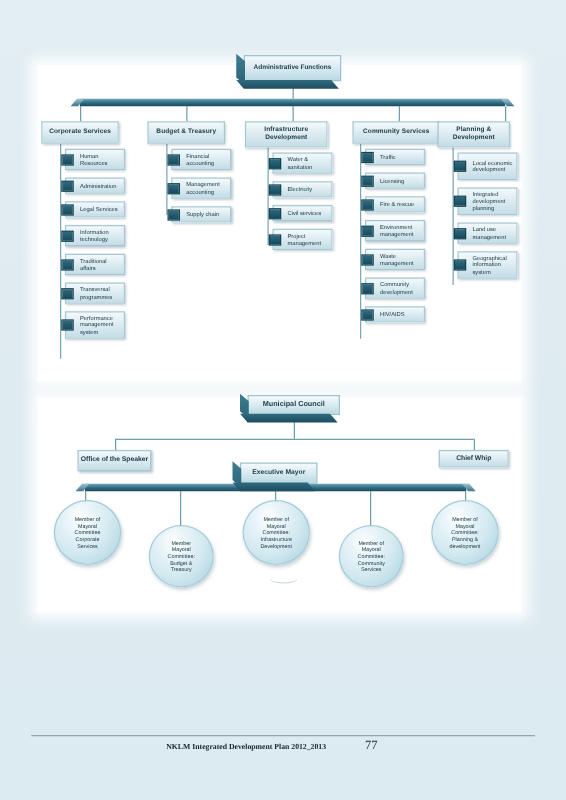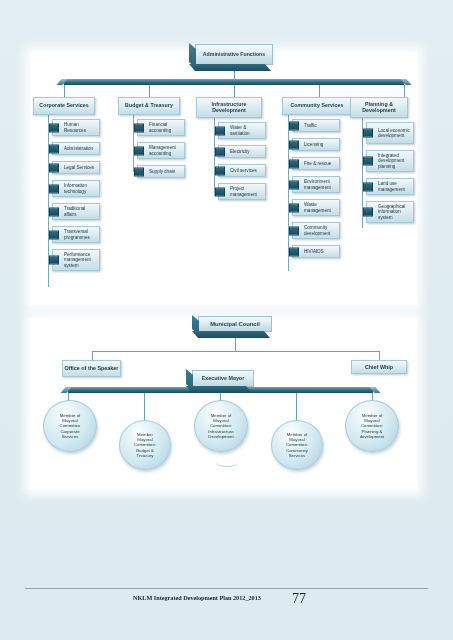--- a/index.html
+++ b/index.html
@@ -189,21 +189,21 @@
     font-family: "Liberation Serif", serif;
     font-size: 6.2px;
     color: #15232a;
     white-space: nowrap;
   }
   #footer-title b { font-weight: bold; }
   #page-number {
     position: absolute;
     left: 292px; top: 591px;
     font-family: "Liberation Serif", serif;
-    font-size: 14px;
+    font-size: 10px;
     color: #16242b;
     text-align: right;
   }
 </style>
 </head>
 <body>
 
 <div class="page">
 
   <div class="panel" id="panel-admin">

